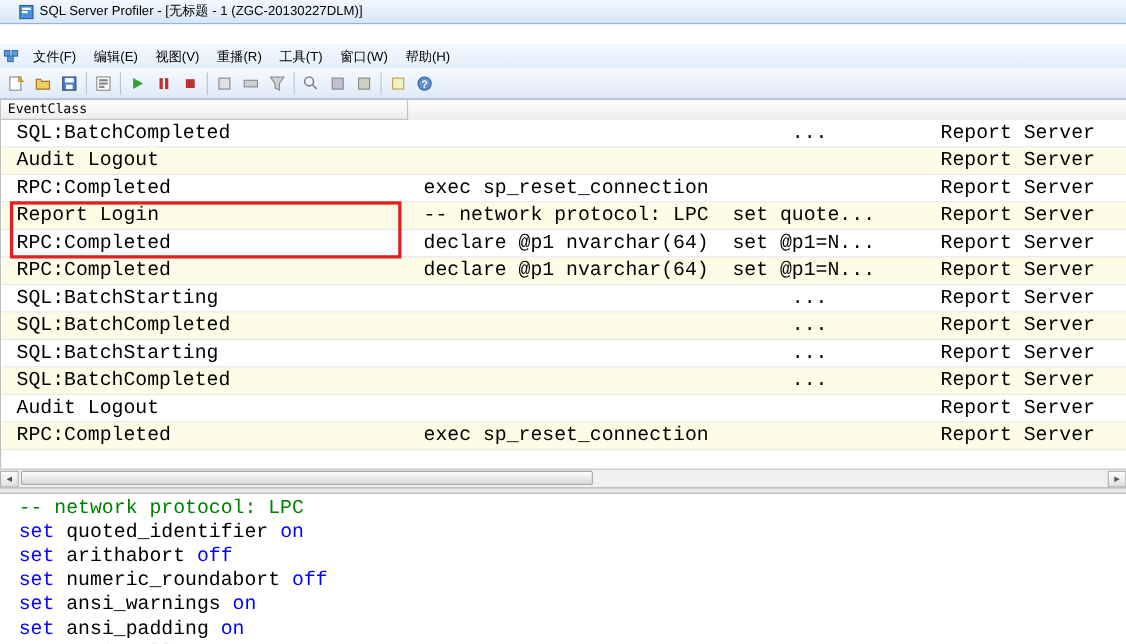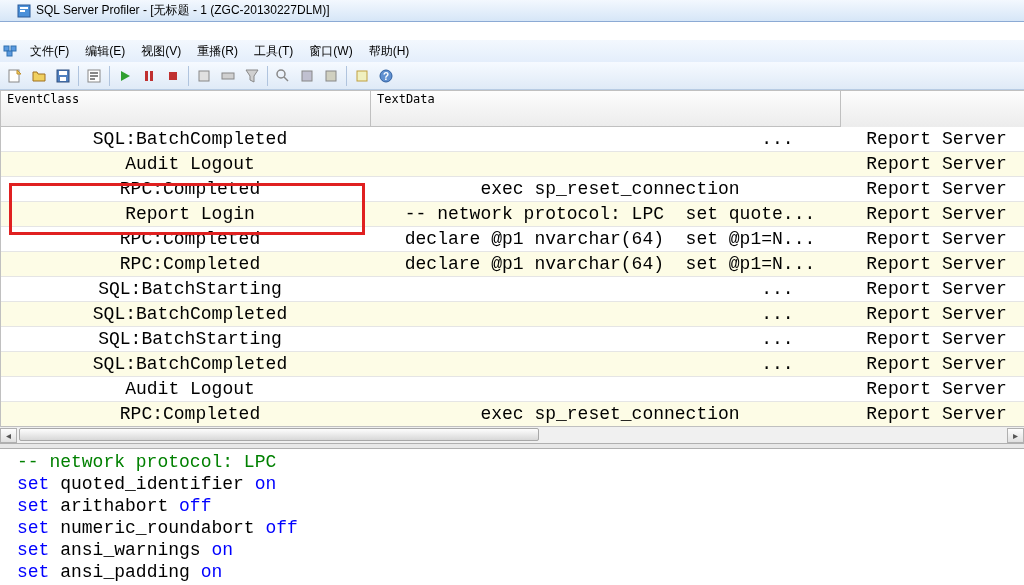--- a/index.html
+++ b/index.html
@@ -61,45 +61,45 @@
 .tool-sep { width: 1px; height: 20px; background: #b0c4de; margin: 0 2px; }
 .grid-container {
   flex: 0 0 336px;
   overflow: hidden;
   border-top: 1px solid #c0c0c0;
   border-left: 1px solid #c0c0c0;
   position: relative;
 }
 .grid-header {
   display: flex;
-  height: 36px;
+  height: 18px;
   background: linear-gradient(to bottom, #fdfdfd, #ececec);
   font-family: "SimSun", monospace;
   font-size: 12px;
+  gap: 16px;
 }
 .col-h {
   border-right: 1px solid #c0c0c0;
   border-bottom: 1px solid #c0c0c0;
   padding: 1px 6px;
   white-space: nowrap;
   overflow: hidden;
 }
 .col-event { width: 370px; }
 .col-text { width: 470px; }
 .col-app { flex: 1; }
 .grid-body {
   overflow: hidden;
 }
 .grid-row {
   display: flex;
   height: 25px;
   font-family: "Consolas", "Courier New", monospace;
   font-size: 18px;
   line-height: 25px;
-  text-align: center;
 }
 .grid-row.odd { background: #ffffff; }
 .grid-row.even { background: #fdfce6; }
 .grid-cell {
   border-bottom: 1px solid #e5e5e5;
   padding: 0 6px 0 14px;
   white-space: pre;
   overflow: hidden;
 }
 .grid-cell.ev { width: 370px; }
@@ -269,21 +269,20 @@
       <svg width="16" height="16" viewBox="0 0 16 16">
         <circle cx="8" cy="8" r="6" fill="#6090d0" stroke="#3060a0"></circle>
         <text x="8" y="12" text-anchor="middle" fill="#fff" font-size="10" font-weight="bold">?</text>
       </svg>
     </div>
 </div>
 
 <div class="grid-container">
   <div class="grid-header">
     <div class="col-h col-event">EventClass</div>
-    <div class="col-h col-text">TextData</div>
   </div>
   <div class="grid-body" id="grid-body">
       <div class="grid-row odd">
         <div class="grid-cell ev">SQL:BatchCompleted</div>
         <div class="grid-cell tx">                               ...</div>
         <div class="grid-cell ap">Report Server</div>
       </div>
       <div class="grid-row even">
         <div class="grid-cell ev">Audit Logout</div>
         <div class="grid-cell tx"></div>

